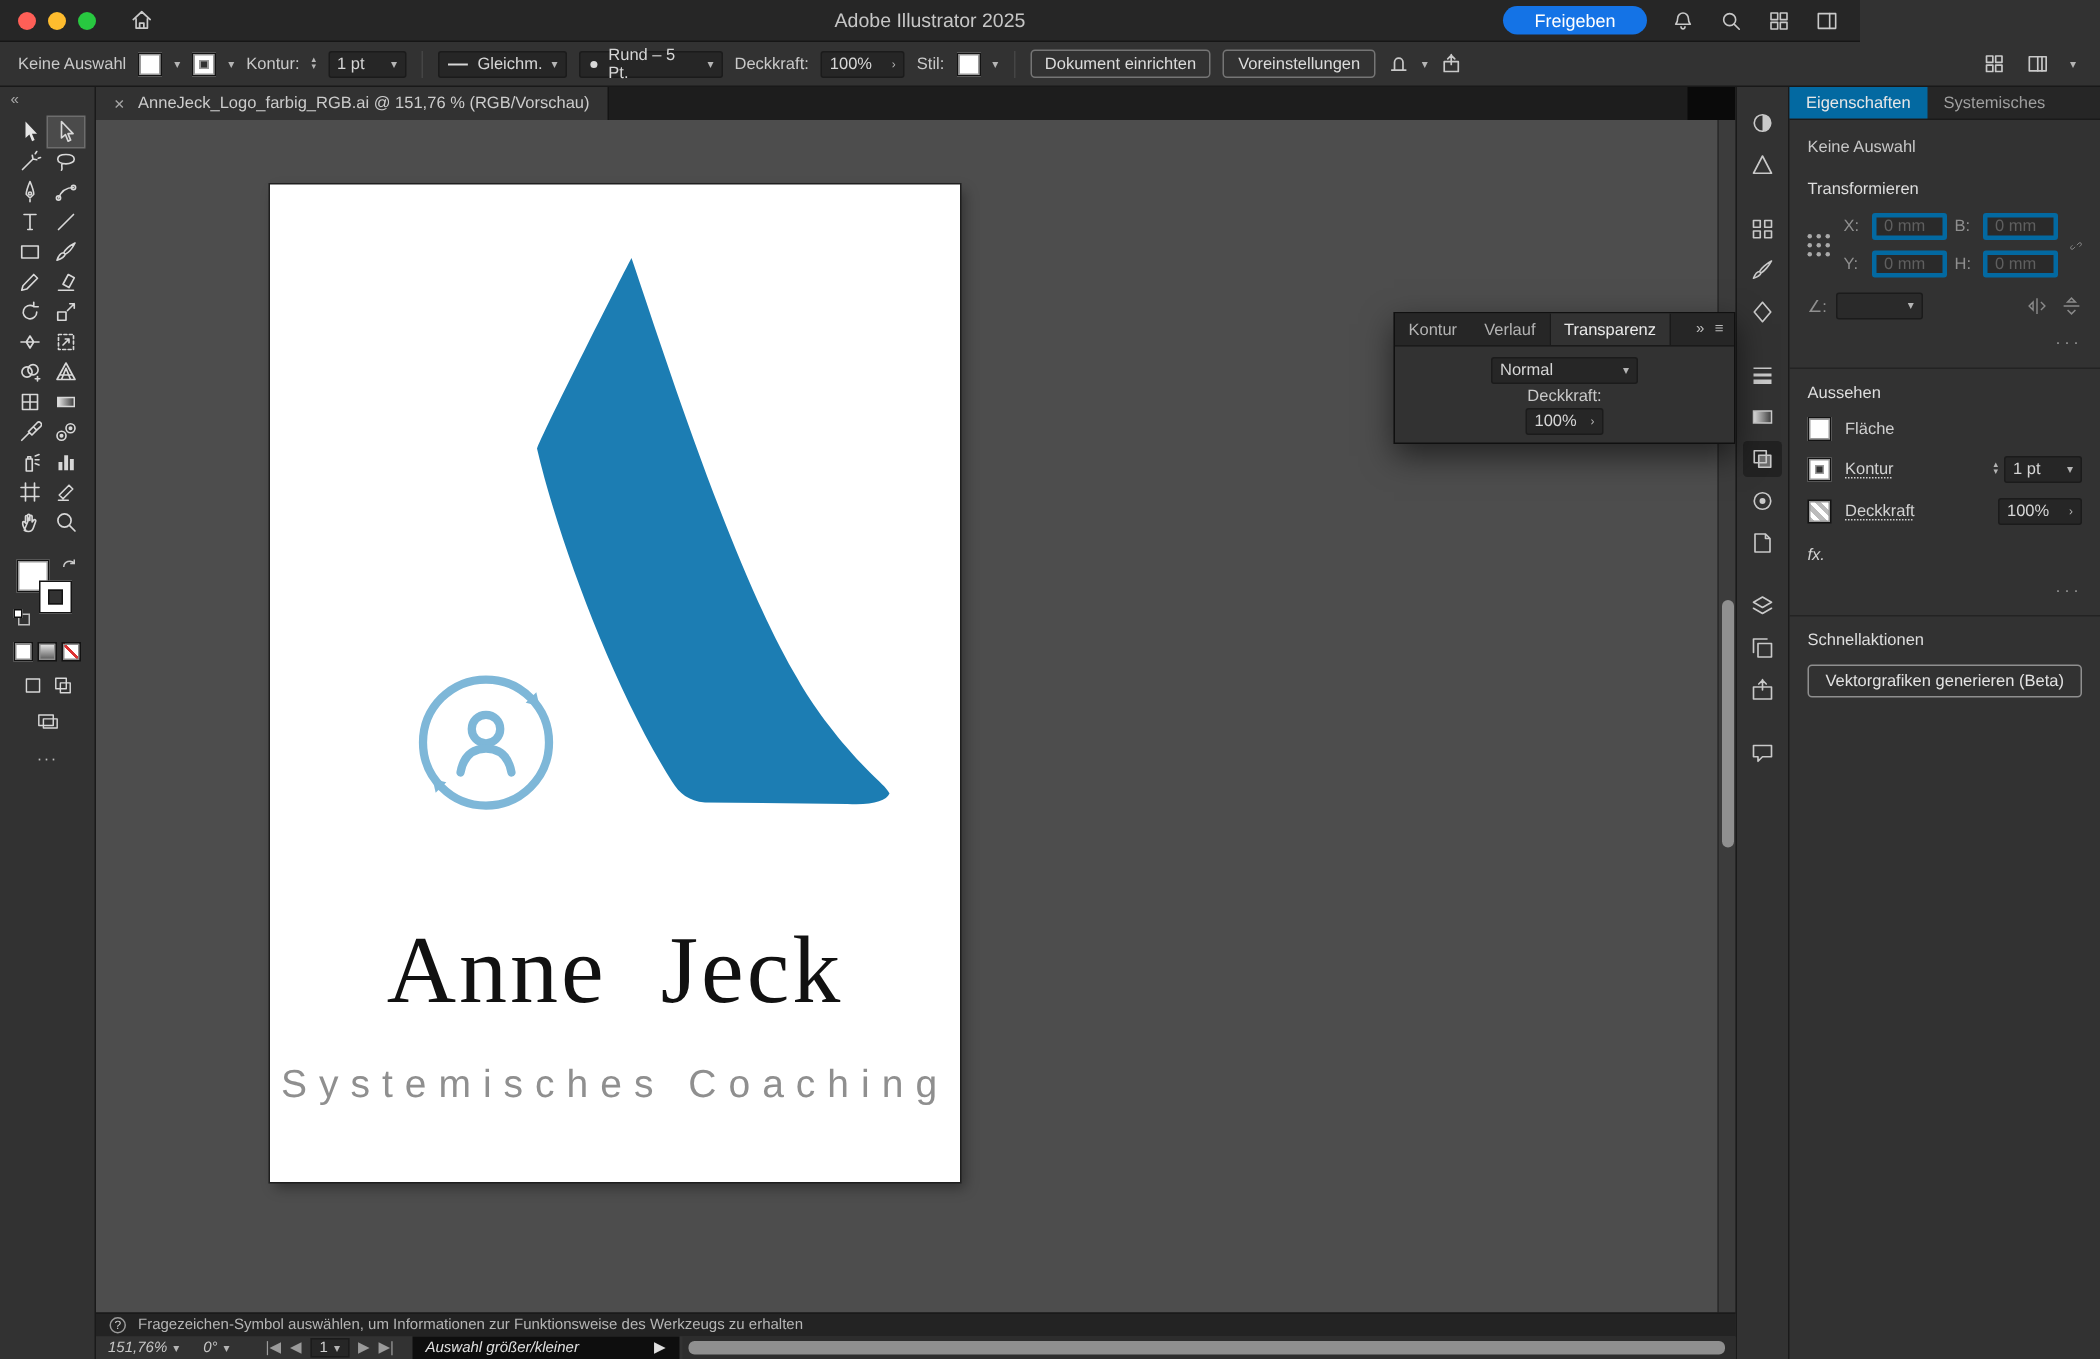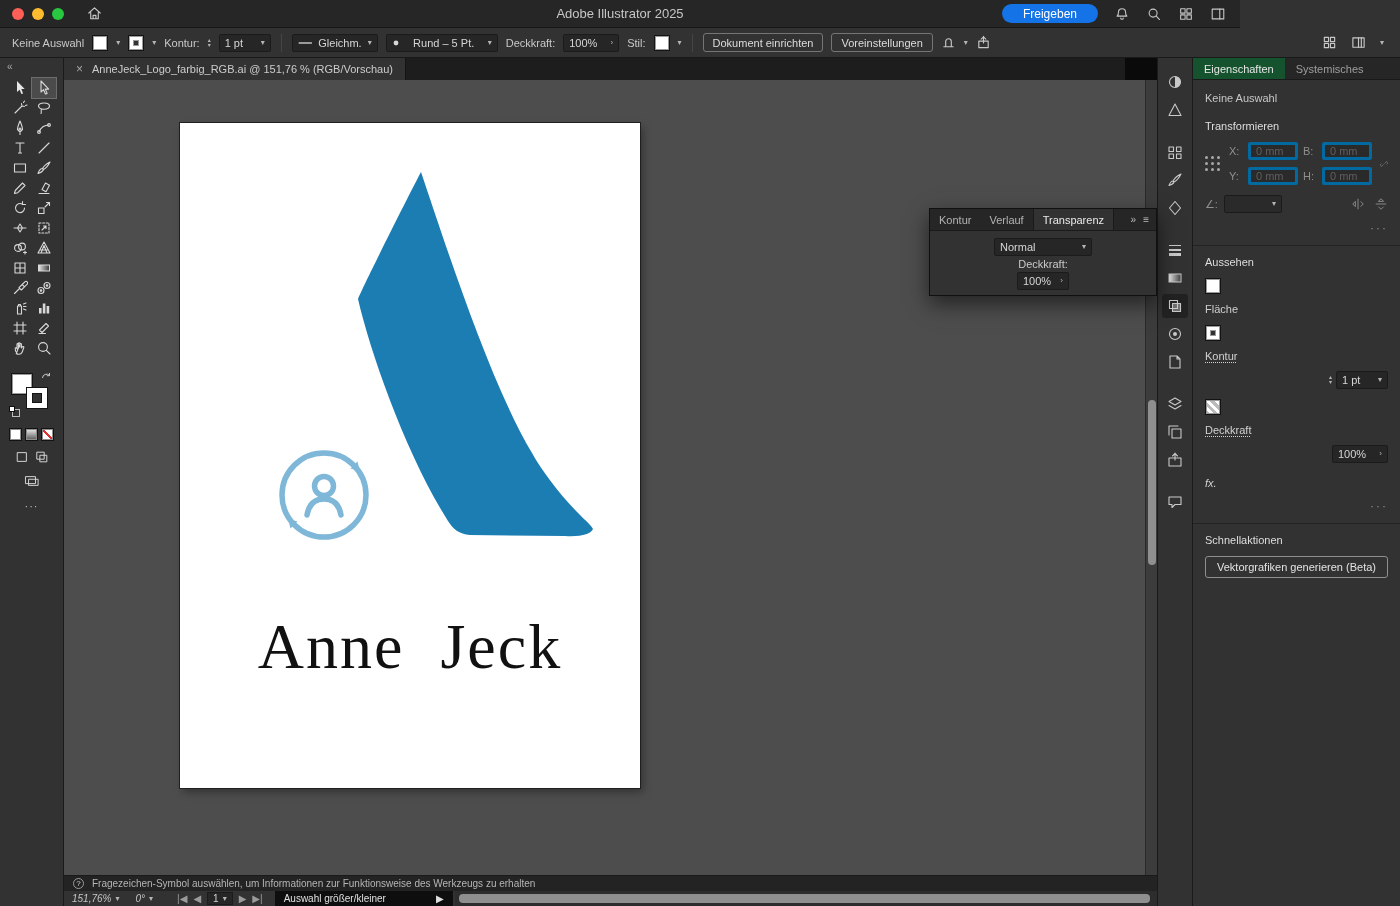--- a/index.html
+++ b/index.html
@@ -98,39 +98,39 @@
   .dock{position:absolute;left:1157px;top:58px;width:35px;height:848px;background:#323232;
         border-left:1px solid #1a1a1a;display:flex;flex-direction:column;align-items:center;padding-top:12px;gap:4px;}
   .dock-ico{width:26px;height:24px;display:flex;align-items:center;justify-content:center;border-radius:3px;}
   .dock-ico.active{background:#222222;}
   .dock-gap{height:10px;}
 
   
   .props{position:absolute;left:1192px;top:58px;width:208px;height:848px;background:#323232;border-left:1px solid #1a1a1a;}
   .props-tabs{height:22px;background:#262626;display:flex;border-bottom:1px solid #1a1a1a;}
   .props-tab{padding:0 11px;display:flex;align-items:center;color:#9f9f9f;}
-  .props-tab.active{background:#14532d;color:#e7e7e7;}
+  .props-tab.active{background:#0369a1;color:#e7e7e7;}
   .props-body{padding:12px 12px 0;}
   .sel-label{color:#c7c7c7;margin-bottom:16px;}
   .sec-title{color:#dedede;margin:2px 0 10px;}
   .tf-wrap{display:flex;align-items:center;gap:8px;}
   .refpoint{display:grid;grid-template-columns:repeat(3,4px);grid-template-rows:repeat(3,4px);gap:2px;}
   .refpoint i{width:3px;height:3px;background:#a9a9a9;border-radius:50%;}
   .tf-grid{display:grid;grid-template-columns:14px 50px 14px 50px;gap:7px 5px;align-items:center;}
   .tf-lbl{color:#8f8f8f;}
   .fld{height:18px;background:#2a2a2a;border:3px solid #0369a1;border-radius:2px;display:flex;
        align-items:center;padding:0 5px;color:#5f5f5f;}
   .chain{margin-left:auto;}
   .tf-angle{display:flex;align-items:center;gap:6px;margin-top:10px;}
   .angle-glyph{color:#8f8f8f;}
   .sel.dis{color:#5f5f5f;background:#2a2a2a;}
   .flips{margin-left:auto;display:flex;gap:9px;align-items:center;}
   .more-dots{text-align:right;color:#8f8f8f;margin-top:8px;letter-spacing:2px;font-size:12px;}
   .divider{height:1px;background:#232323;margin:10px -12px;}
-  .ap-row{display:flex;align-items:flex-start;gap:9px;margin-bottom:10px;flex-direction:column;}
+  .ap-row{display:flex;align-items:center;gap:9px;margin-bottom:10px;}
   .ap-sw{width:16px;height:16px;background:#fff;border:1px solid #131313;box-shadow:inset 0 0 0 1px #9a9a9a;position:relative;}
   .ap-sw.stroke{background:#fff;} .ap-sw.stroke:after{content:"";position:absolute;inset:4px;background:#323232;border:1px solid #9a9a9a;}
   .ap-sw.op{background:repeating-linear-gradient(45deg,#bbb 0 3px,#fff 3px 6px);}
   .linkish{color:#d2d2d2;text-decoration:underline;text-decoration-style:dotted;text-underline-offset:2px;}
   .ap-ctl{margin-left:auto;display:flex;align-items:center;gap:4px;}
   .fx-lbl{color:#d2d2d2;font-style:italic;}
   .qa-btn{width:100%;height:22px;border:1px solid #8f8f8f;border-radius:3px;color:#e3e3e3;background:transparent;
           display:flex;align-items:center;justify-content:center;margin-top:4px;}
 
   
@@ -138,21 +138,21 @@
              border-top:1px solid #1a1a1a;display:flex;align-items:center;gap:8px;padding:0 9px;
              font-size:10px;color:#b5b5b5;}
   .q-ico{width:11px;height:11px;border:1px solid #9a9a9a;border-radius:50%;display:flex;align-items:center;
          justify-content:center;font-size:8px;color:#cfcfcf;flex:0 0 auto;}
   .bottombar{position:absolute;left:64px;top:891px;width:1093px;height:15px;background:#323232;
              display:flex;align-items:center;font-size:10px;color:#c6c6c6;}
   .bb-group{display:flex;align-items:center;gap:4px;padding:0 8px;font-style:italic;}
   .bb-nav{display:flex;align-items:center;gap:6px;color:#9b9b9b;margin-left:16px;}
   .ab-field{background:#262626;border:1px solid #1b1b1b;height:13px;display:flex;align-items:center;gap:4px;padding:0 5px;color:#d0d0d0;}
   .tool-status{background:#0e0e0e;color:#e0e0e0;height:15px;display:flex;align-items:center;
-               justify-content:space-between;padding:0 9px;width:178px;margin-left:12px;}
+               justify-content:space-between;padding:0 9px;width:178px;margin-left:12px;font-style:italic;}
   .h-scroll{flex:1;height:15px;background:#2d2d2d;position:relative;margin-left:2px;}
   .h-thumb{position:absolute;left:4px;right:7px;top:3px;height:9px;background:#8f8f8f;border-radius:4px;}
 </style>
 </head>
 <body>
 
 <div class="app">
   <svg width="0" height="0" style="position:absolute">
       <defs>
     <linearGradient id="gfade" x1="0" y1="0" x2="1" y2="0">
@@ -210,21 +210,21 @@
       <span class="caret">▾</span>
     </div>
     <div class="cb-sep"></div>
     <div class="sel" style="width:86px">
       <svg width="22" height="6" viewBox="0 0 22 6">
           <path d="M1 3h20" stroke="#d8d8d8" stroke-width="2"></path>
         </svg>
       <span>Gleichm.</span>
       <span class="caret">▾</span>
     </div>
-    <div class="sel" style="width:112px">
+    <div class="sel" style="width:96px">
       <svg width="8" height="8" viewBox="0 0 8 8">
           <circle cx="4" cy="4" r="2.4" fill="#d8d8d8"></circle>
         </svg>
       <span>Rund – 5 Pt.</span>
       <span class="caret">▾</span>
     </div>
     <span class="cb-lbl">Deckkraft:</span>
     <div class="sel" style="width:56px">
       <span>100%</span>
       <span class="caret">›</span>
@@ -474,20 +474,21 @@
           C186 157 232 66 241 49 Z" fill="#1c7db3"></path>
         <g stroke="#7eb7d8" fill="none" stroke-width="5.5">
           <circle cx="144" cy="372" r="42"></circle>
           <circle cx="144" cy="363" r="9.5"></circle>
           <path d="M127 392c2-11 8-16 17-16s15 5 17 16" stroke-linecap="round"></path>
         </g>
         <path d="M0 -5L8 0L0 5Z" transform="translate(174,342) rotate(45)" fill="#7eb7d8"></path>
         <path d="M0 -5L8 0L0 5Z" transform="translate(114,402) rotate(225)" fill="#7eb7d8"></path>
       </svg>
       <div class="brand">Anne Jeck</div>
+      <div class="brand-sub">Systemisches Coaching</div>
     </div>
   </div>
   <div class="v-scroll">
     <div class="v-thumb"></div>
   </div>
 
   <div class="float-panel">
     <div class="fp-tabs">
       <div class="fp-tab">Kontur</div>
       <div class="fp-tab">Verlauf</div>

